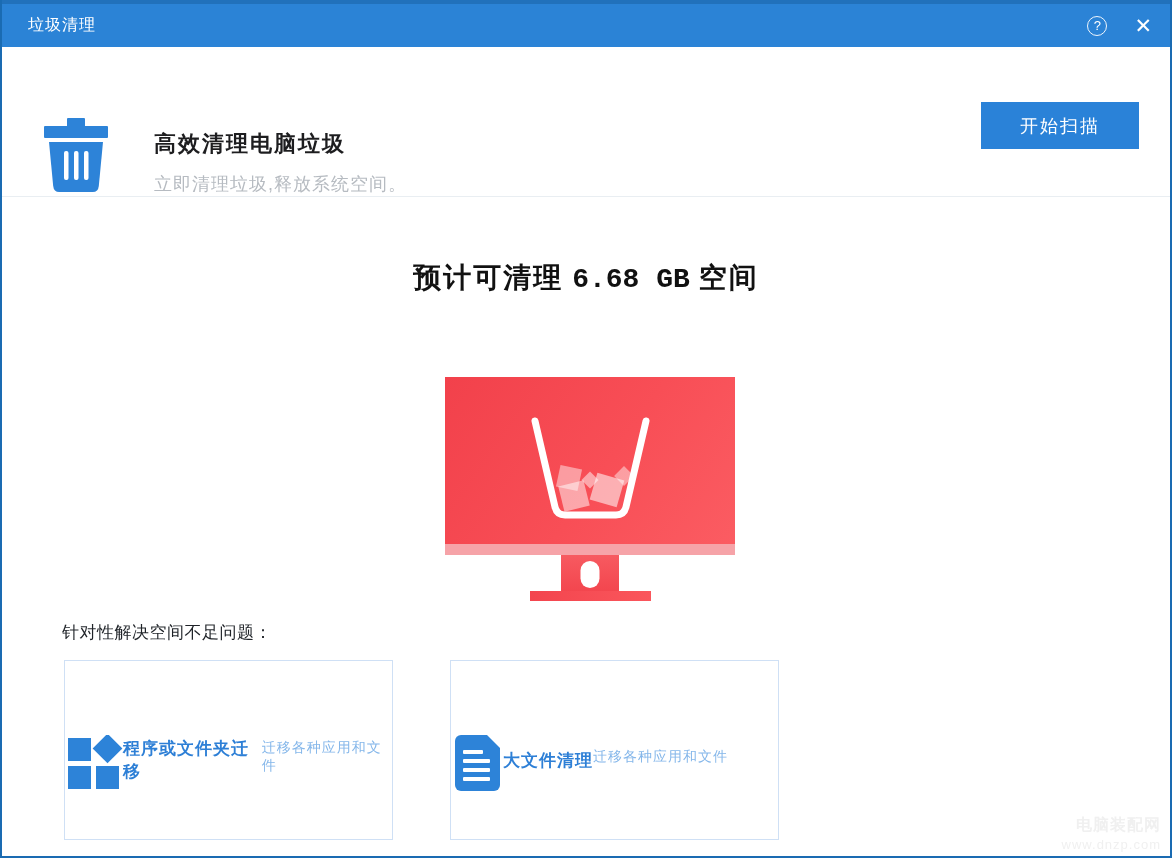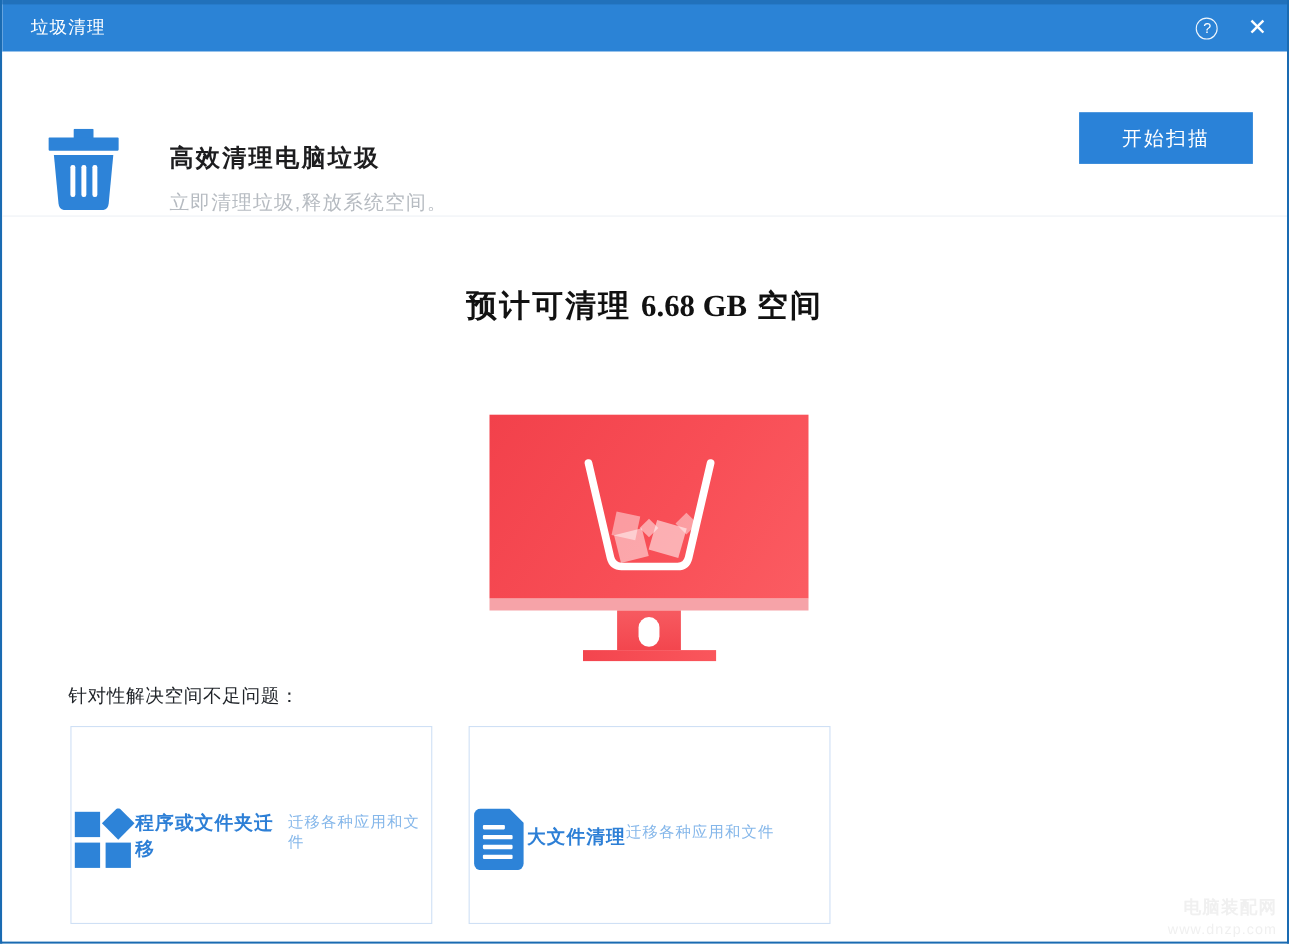--- a/index.html
+++ b/index.html
@@ -37,21 +37,21 @@
   }
 
   
   .content { position:relative; height:658px; background:#fff; }
 
   .estimate {
     position:absolute; top:62px; left:0; width:100%; text-align:center;
     font-family:"Liberation Serif", serif; font-weight:bold; font-size:28px; color:#111;
     letter-spacing:2px;
   }
-  .estimate .amount { font-family:Liberation Serif, serif; letter-spacing:0; }
+  .estimate .amount { font-family:Liberation Mono, monospace; letter-spacing:0; }
 
   
   .monitor { position:absolute; left:443px; top:180px; width:290px; height:224px; }
   .monitor-screen {
     width:290px; height:167px; position:relative;
     background:linear-gradient(125deg, #f2414b 0%, #f84e56 55%, #fb5c62 100%);
   }
   .monitor-screen svg { position:absolute; left:0; top:0; }
   .monitor-chin { width:290px; height:11px; background:#f6a3a8; }
   .monitor-neck {
@@ -65,21 +65,21 @@
   .monitor-base { width:121px; height:10px; margin:0 auto; background:linear-gradient(90deg,#f3454e,#fa565c); }
 
   .section-label { position:absolute; left:60px; top:424px; font-size:17px; color:#1f2328; letter-spacing:.5px; }
 
   .card {
     position:absolute; top:463px; width:329px; height:180px;
     border:1px solid #cfe0f5; background:#fff; cursor:pointer;
     display:flex; flex-direction:row; align-items:center;
   }
   .card-1 { left:62px; }
-  .card-2 { left:424px;font-family:Liberation Serif, serif; }
+  .card-2 { left:448px;font-family:Liberation Serif, serif; }
   .card-icon { margin-top:25px; height:56px; display:flex; align-items:center; }
   .card-title { margin-top:20px; font-size:17px; font-weight:bold; color:#2d7fd6; letter-spacing:1px; }
   .card-sub { margin-top:13px; font-size:14px; color:#85b7ea; letter-spacing:1px; }
 
   .watermark { position:absolute; right:9px; bottom:3px; text-align:right; color:#f0f0f0; letter-spacing:1px; }
   .watermark-line1 { font-size:16px; font-weight:bold; }
   .watermark-line2 { font-size:13px; margin-top:1px; }
 </style>
 </head>
 <body>

